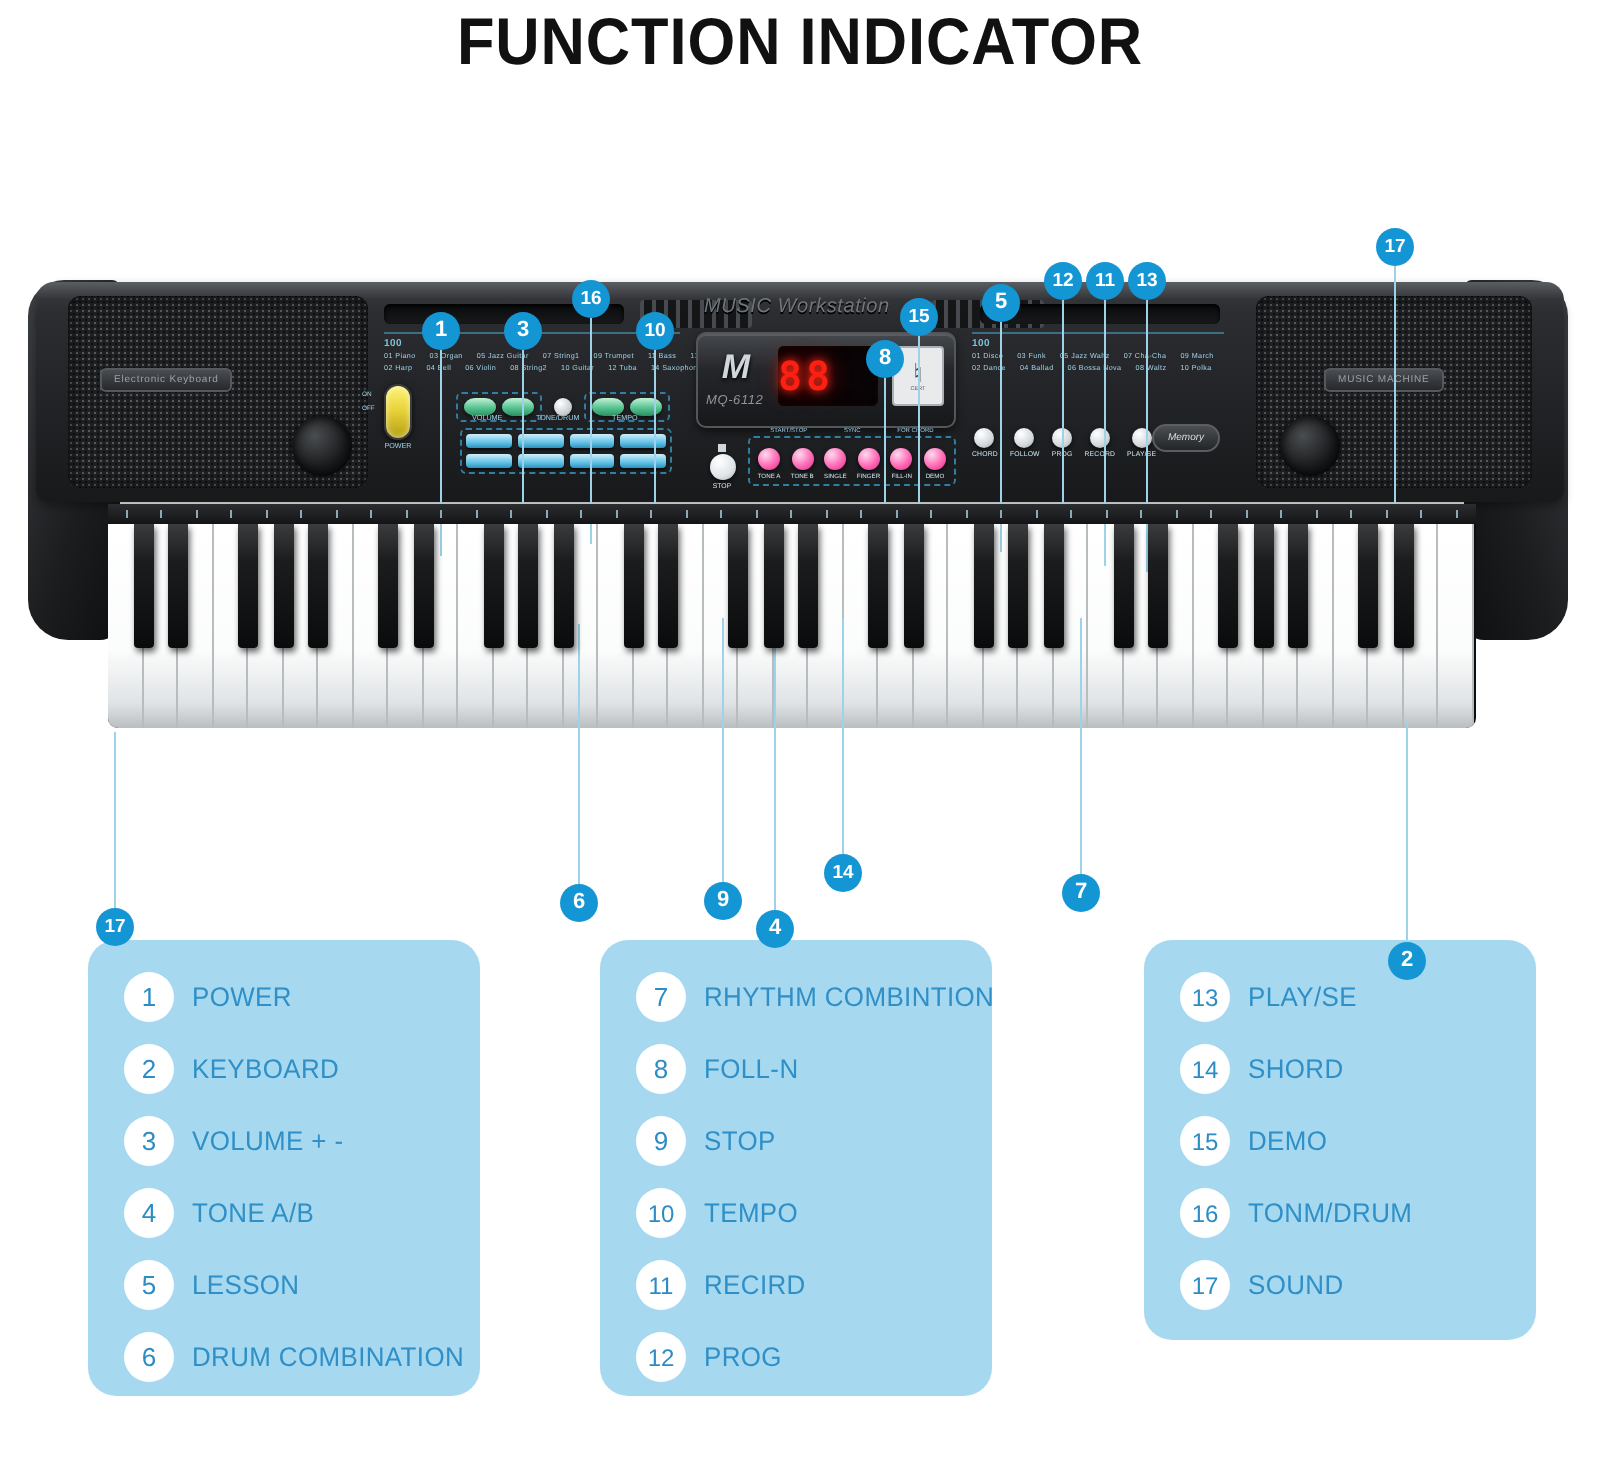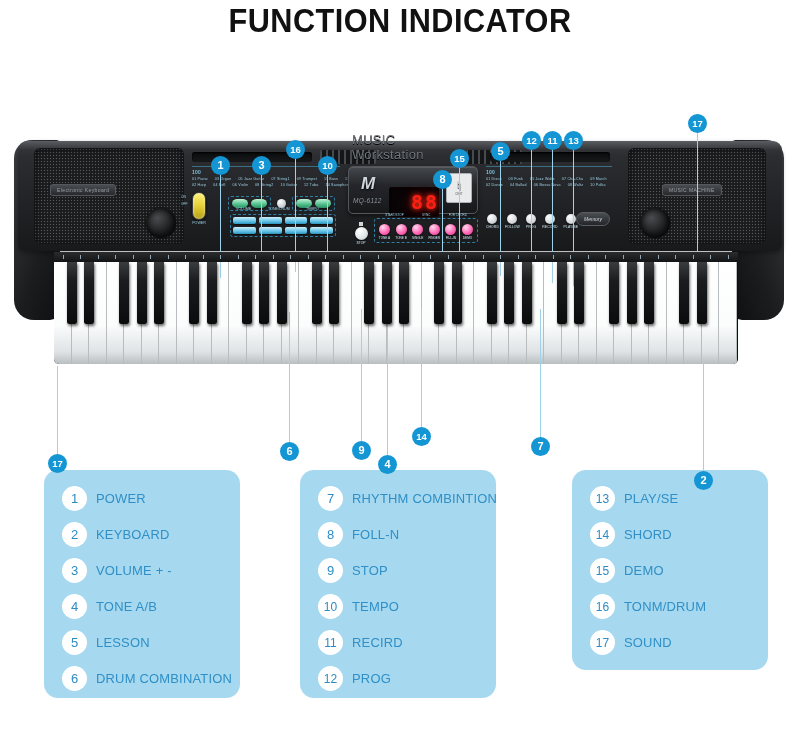--- a/index.html
+++ b/index.html
@@ -87,22 +87,22 @@
   #slot-a{ left:192px; width:120px; }
   #slot-b{ left:490px; width:120px; }
   .vents{
     position:absolute; top:94px; width:56px; height:14px;
     background: repeating-linear-gradient(90deg,#4a4d51 0 2px, #121314 2px 6px);
     border-radius:2px; opacity:.9;
   }
   #vents-a{ left:320px; }
   #vents-b{ left:466px; }
   .brandscript{
-    position:absolute; left:352px; top:76px; width:110px; height:14px;
-    font-size:13px; color:#6f767d; letter-spacing:.3px;
+    position:absolute; left:352px; top:92px; width:110px; height:14px;
+    font-size:10px; font-style:italic; color:#6f767d; letter-spacing:.3px;
     text-shadow:0 1px 0 #000;
   }
 
   
   .panel{ position:absolute; top:110px; height:82px; }
   #panel-left  { left:192px; width:148px; }
   #panel-right { left:486px; width:126px; }
   .voicelist{
     position:absolute; left:0; top:0; width:100%; height:22px;
     border-top:1px solid #3a6f86;
@@ -176,24 +176,24 @@
     position:absolute; left:6px; top:6px; width:26px; height:22px;
     display:flex; align-items:center; justify-content:center;
     font-size:17px; font-weight:700; color:#cfd6dc; font-style:italic;
     text-shadow:0 1px 2px #000;
   }
   .model-no{
     position:absolute; left:4px; top:30px; font-size:6.5px; font-style:italic;
     color:#8e969d; letter-spacing:.3px;
   }
   .led-screen{
-    position:absolute; left:40px; top:20px; width:50px; height:30px;
+    position:absolute; left:40px; top:6px; width:50px; height:30px;
     background:#0a0406; border-radius:3px;
     box-shadow: inset 0 0 7px #000, inset 0 0 2px #4a0c0c;
-    display:flex; align-items:center; justify-content:flex-end;
+    display:flex; align-items:center; justify-content:flex-start;
   }
   .led-digits{
     font-family:"DejaVu Sans Mono", monospace;
     font-size:20px; font-weight:700; color:#ff1f12; letter-spacing:2px;
     text-shadow: 0 0 5px #ff3322, 0 0 11px #cc0f06;
   }
   .cert-box{
     position:absolute; right:5px; top:6px; width:26px; height:30px;
     background:#e8eaec; border-radius:2px; border:1px solid #aab0b5;
     display:flex; flex-direction:column; align-items:center; justify-content:center;

